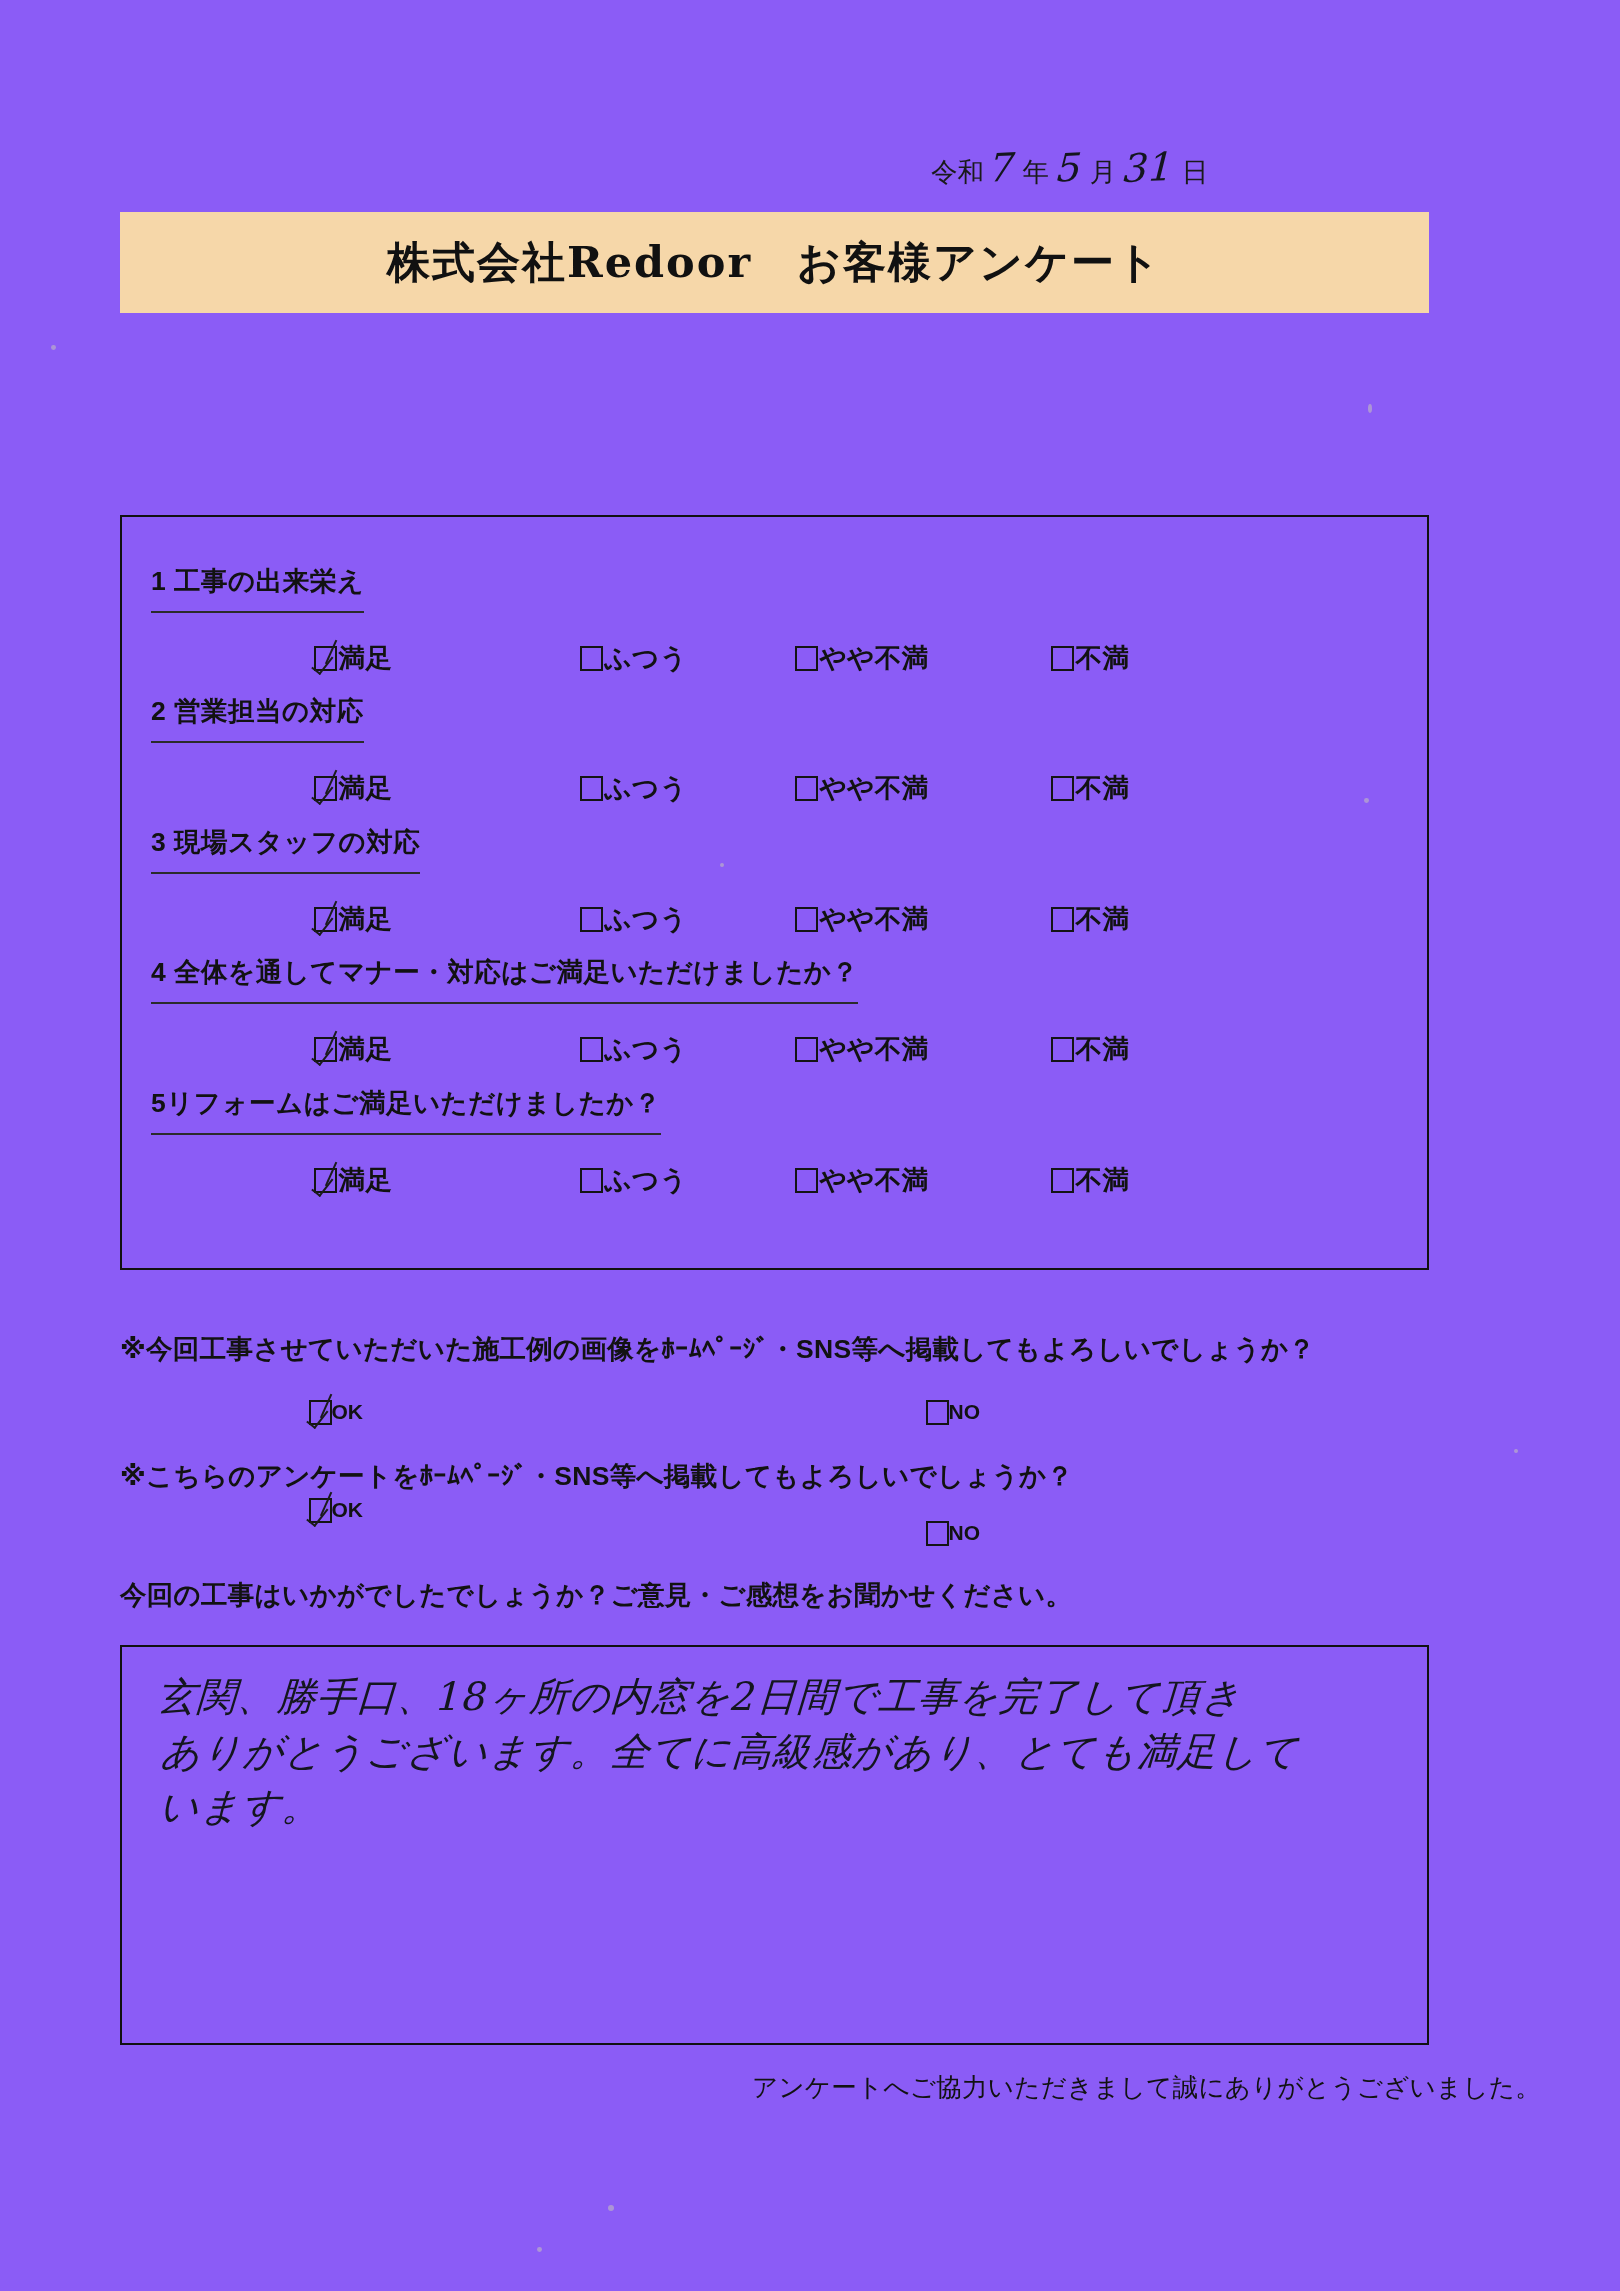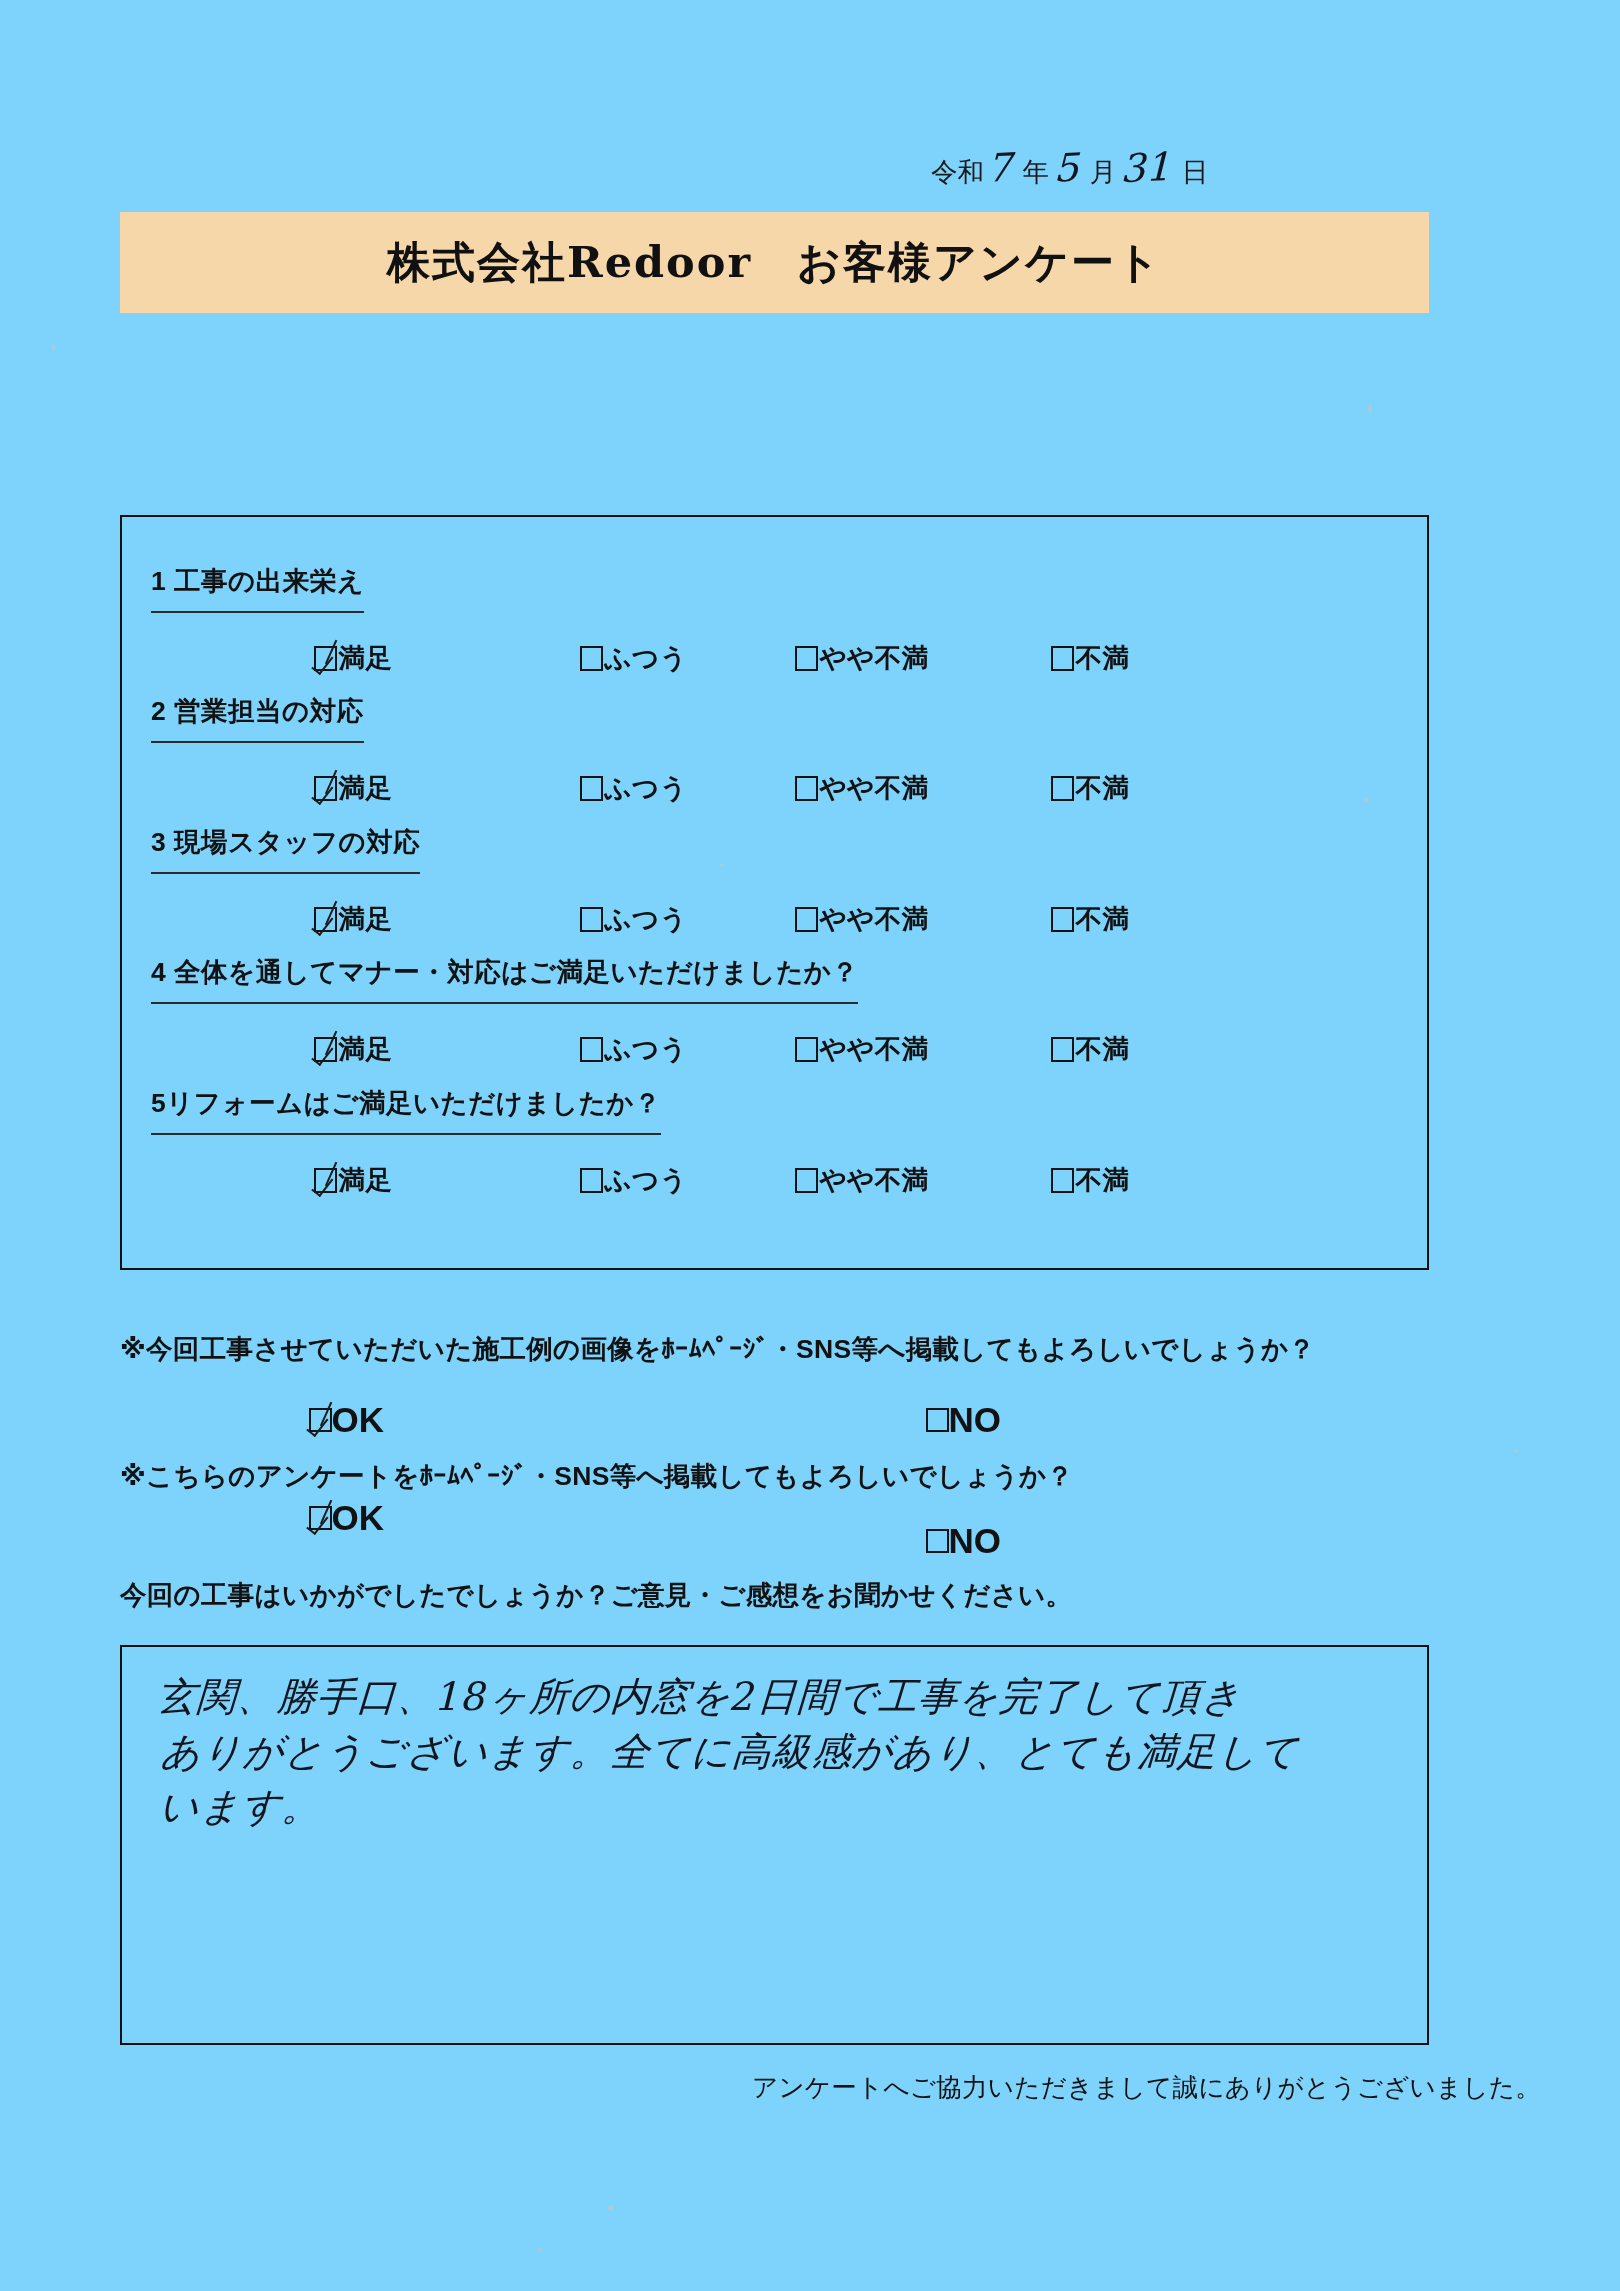--- a/index.html
+++ b/index.html
@@ -8,21 +8,21 @@
     background: #ffffff;
   }
   body {
     font-family: "Liberation Sans", "DejaVu Sans", sans-serif;
     color: #1a1a1a;
   }
   #page {
     position: relative;
     width: 1620px;
     height: 2292px;
-    background: #7dd3fc;
+    background: #8b5cf6;
     overflow: hidden;
   }
 
   
   .date-line {
     position: absolute;
     left: 931px;
     top: 145px;
     display: flex;
     align-items: baseline;
@@ -162,21 +162,21 @@
     font-size: 26.5px;
     font-weight: bold;
     color: #121212;
     letter-spacing: 0.3px;
     white-space: nowrap;
   }
   .perm-opt {
     position: absolute;
     display: flex;
     align-items: center;
-    font-size: 35px;
+    font-size: 21px;
     font-weight: bold;
     color: #121212;
     white-space: nowrap;
   }
 
   
   .comment-prompt {
     position: absolute;
     left: 120px;
     top: 1577px;

